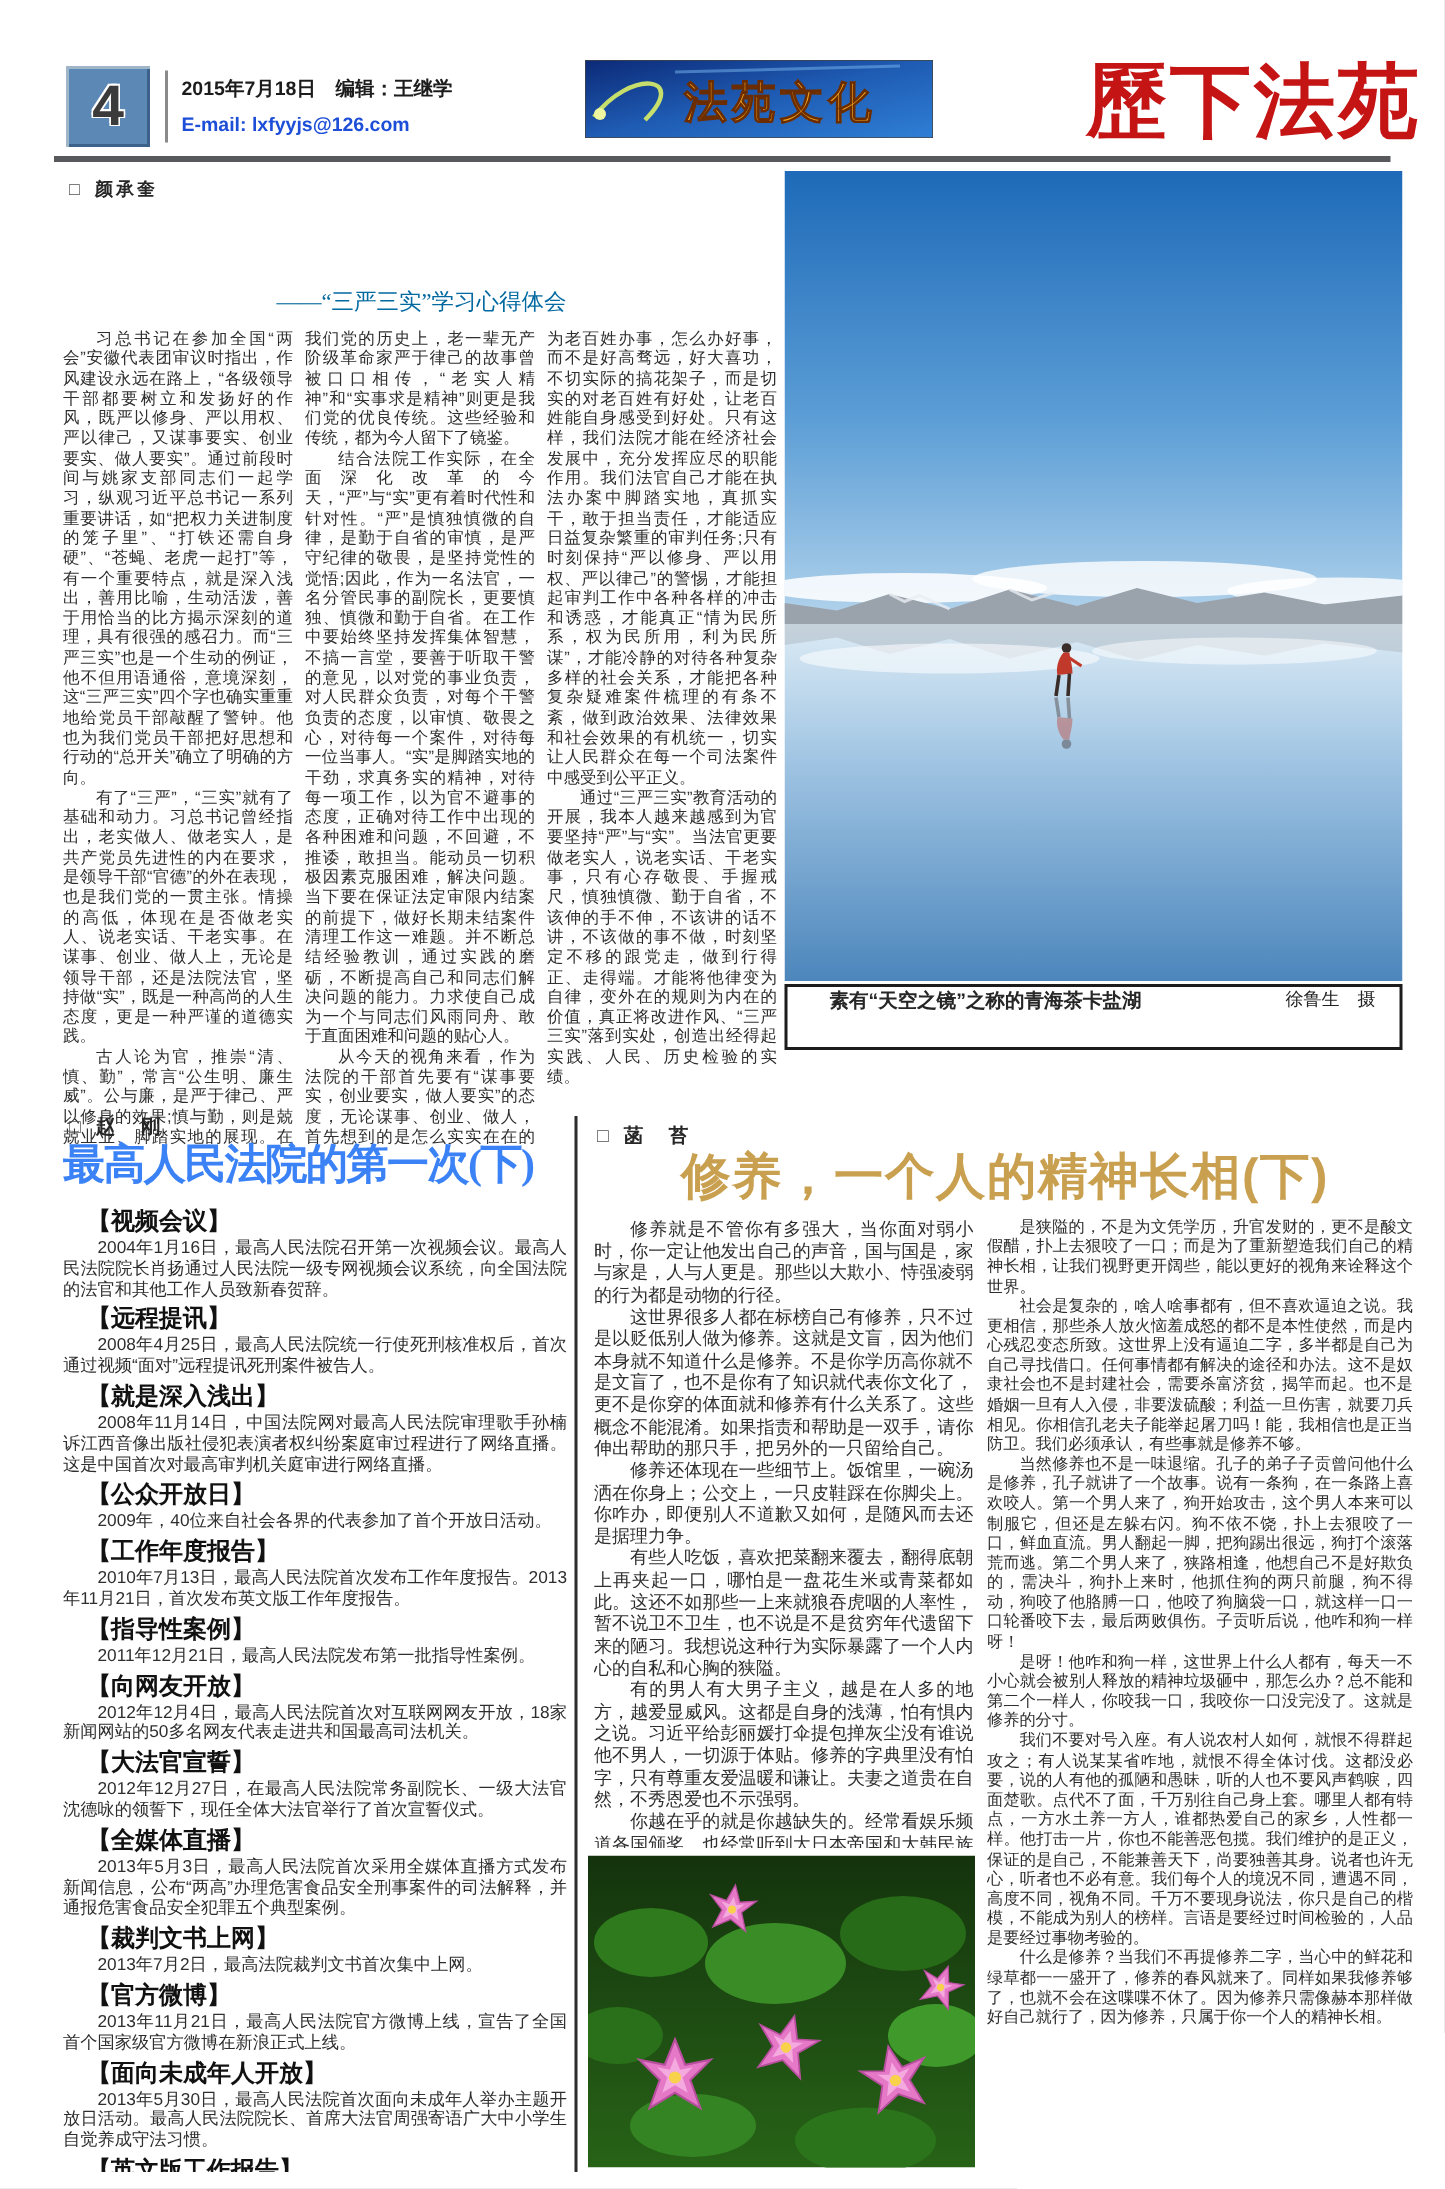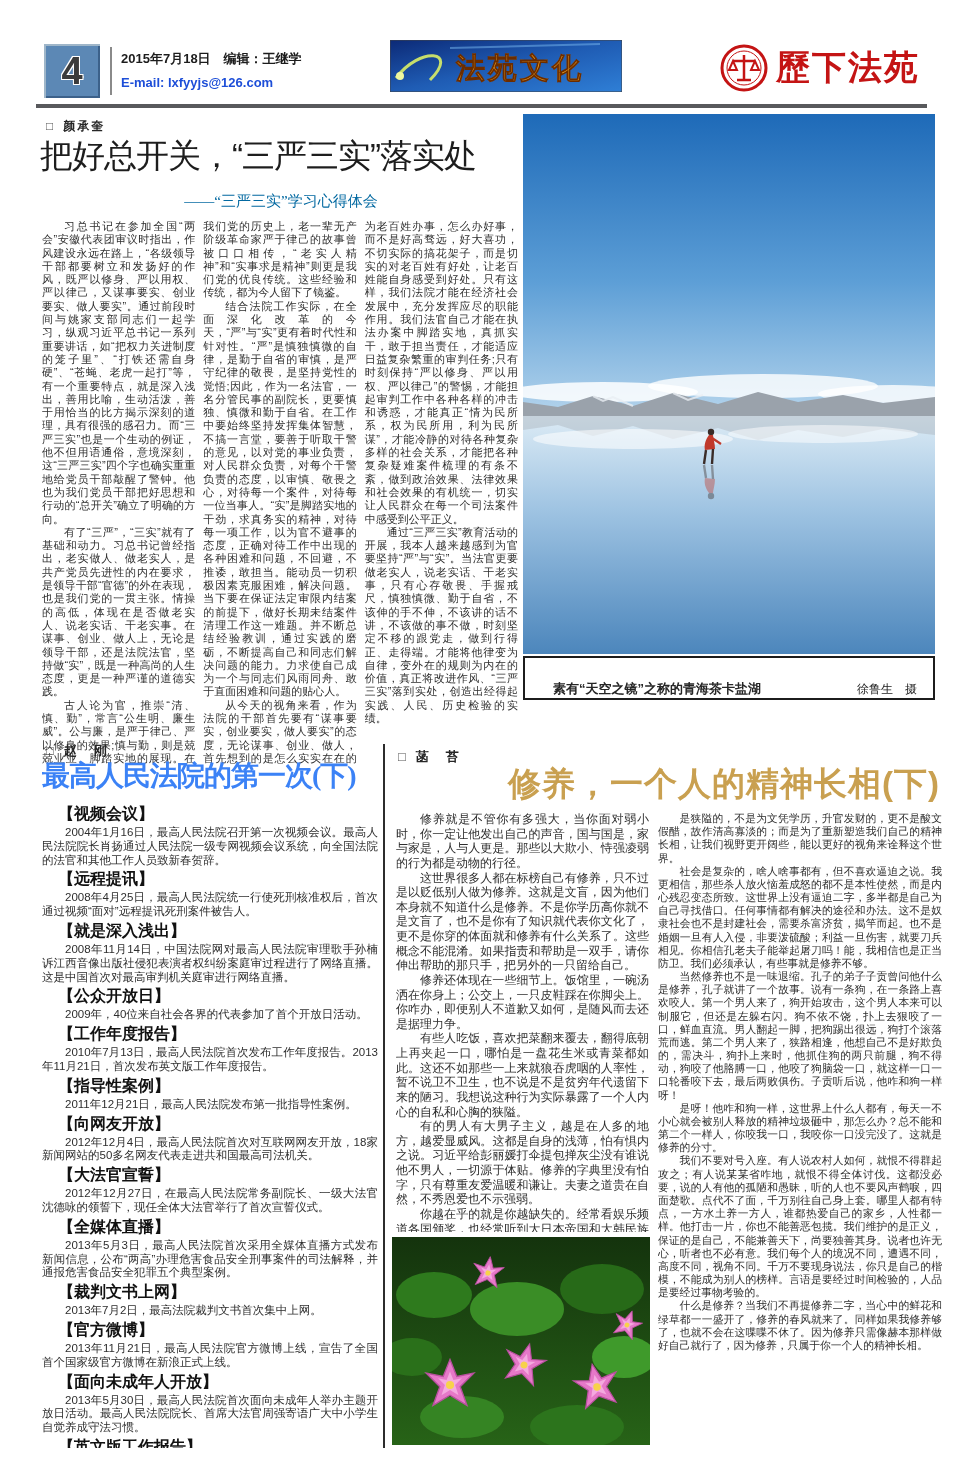--- a/index.html
+++ b/index.html
@@ -10,56 +10,56 @@
   
   .page-num{left:44px;top:44px;width:56px;height:54px;background:#5c88b5;
             box-shadow:2px 2px 0 #9fb6c9 inset,-2px -2px 0 #3c618a inset;
             text-align:center;line-height:54px;font-size:38px;font-weight:bold;color:#3b3b3b;
             text-shadow:1px 1px 0 #fff,-1px -1px 0 #fff,1px -1px 0 #fff,-1px 1px 0 #fff;}
   .hdr-sep{left:110px;top:47px;width:2px;height:48px;background:#8a8a8a;}
   .date-line{left:121px;top:50px;font-size:13px;font-weight:bold;color:#1c1c1c;}
   .email-line{left:121px;top:75px;font-size:13px;font-weight:bold;color:#1d4ed8;}
   .banner{left:390px;top:40px;width:232px;height:40px;}
   .masthead{left:718px;top:40px;width:220px;height:56px;display:flex;align-items:center;}
-  .masthead-text{font-family:"Liberation Serif","DejaVu Serif",serif;font-size:34px;font-weight:bold;
+  .masthead-text{font-family:"Liberation Serif","DejaVu Serif",serif;font-size:54px;font-weight:bold;
                  color:#c41414;letter-spacing:2px;margin-left:6px;white-space:nowrap;}
   .rule{left:36px;top:104px;width:891px;height:4px;background:#58595c;}
 
   
   .m-author{left:46px;top:118px;font-size:12px;font-weight:bold;letter-spacing:2px;}
   .author-mark{color:#555;margin-right:8px;font-weight:normal;}
   .m-title{left:40px;top:134px;width:486px;font-size:33px;letter-spacing:-1px;white-space:nowrap;
            color:#1d1d1d;font-weight:500;}
   .m-sub{left:42px;top:192px;width:478px;text-align:center;font-size:15px;
          font-family:"Liberation Serif","DejaVu Serif",serif;color:#0369a1;}
   .m-cols{left:42px;top:220px;width:476px;height:552px;overflow:hidden;
           column-count:3;column-gap:8px;column-fill:auto;
           font-size:11px;line-height:1.21;text-align:justify;color:#2e2e2e;}
   .m-cols p{margin:0;text-indent:2em;}
 
   .photo1{left:523px;top:114px;width:412px;height:540px;}
   .caption-box{left:523px;top:656px;width:412px;height:44px;border:2px solid #1c1c1c;
-               box-sizing:border-box;display:flex;align-items:flex-end;}
+               box-sizing:border-box;display:flex;align-items:flex-start;}
   .caption-text{font-size:13px;font-weight:bold;margin-left:28px;}
   .caption-credit{font-size:12px;margin-left:auto;margin-right:16px;color:#222;}
 
   
   .v-divider{left:383px;top:744px;width:2px;height:704px;background:#2c2c2c;}
 
   
   .l-author{left:46px;top:742px;font-size:13px;font-weight:bold;letter-spacing:2px;}
   .l-title{left:42px;top:757px;width:336px;font-size:28px;font-weight:bold;color:#3b82f6;
            font-family:"Liberation Serif","DejaVu Serif",serif;white-space:nowrap;letter-spacing:-1px;}
   .l-sections{left:42px;top:802px;width:336px;height:646px;overflow:hidden;color:#2e2e2e;}
   .sec-title{font-size:16px;font-weight:bold;margin:2px 0 1px 0;text-indent:1em;color:#111;}
   .sec-text{font-size:11.5px;line-height:1.2;margin:0;text-indent:2em;text-align:justify;}
 
   
   .r-author{left:398px;top:748px;font-size:13px;font-weight:bold;letter-spacing:2px;}
-  .r-title{left:400px;top:762px;width:540px;text-align:right;font-size:33px;font-weight:bold;
+  .r-title{left:400px;top:762px;width:540px;text-align:center;font-size:33px;font-weight:bold;
            color:#c9a050;letter-spacing:1px;white-space:nowrap;}
   .r-col-left{left:396px;top:812px;width:253px;height:420px;overflow:hidden;
               font-size:12px;line-height:1.22;text-align:justify;color:#2e2e2e;}
   .r-col-right{left:658px;top:812px;width:284px;height:636px;overflow:hidden;
                font-size:10.8px;line-height:1.22;text-align:justify;color:#2e2e2e;}
   .r-col-left p,.r-col-right p{margin:0;text-indent:2em;}
   .photo2{left:392px;top:1237px;width:258px;height:208px;}
 </style>
 </head>
 <body>
@@ -99,21 +99,20 @@
       <path d="M19,38 L33,38" stroke="#c41414" stroke-width="2.5"></path>
     </svg>
     <span class="masthead-text">歷下法苑</span>
   </div>
 
   <div class="abs rule"></div>
 
   <div class="abs m-author">
     <span class="author-mark">□</span><span>颜承奎</span>
   </div>
-  <div class="abs m-title">把好总开关，“三严三实”落实处</div>
   <div class="abs m-sub">——“三严三实”学习心得体会</div>
   <div class="abs m-cols">
       <p>习总书记在参加全国“两会”安徽代表团审议时指出，作风建设永远在路上，“各级领导干部都要树立和发扬好的作风，既严以修身、严以用权、严以律己，又谋事要实、创业要实、做人要实”。通过前段时间与姚家支部同志们一起学习，纵观习近平总书记一系列重要讲话，如“把权力关进制度的笼子里”、“打铁还需自身硬”、“苍蝇、老虎一起打”等，有一个重要特点，就是深入浅出，善用比喻，生动活泼，善于用恰当的比方揭示深刻的道理，具有很强的感召力。而“三严三实”也是一个生动的例证，他不但用语通俗，意境深刻，这“三严三实”四个字也确实重重地给党员干部敲醒了警钟。他也为我们党员干部把好思想和行动的“总开关”确立了明确的方向。</p>
       <p>有了“三严”，“三实”就有了基础和动力。习总书记曾经指出，老实做人、做老实人，是共产党员先进性的内在要求，是领导干部“官德”的外在表现，也是我们党的一贯主张。情操的高低，体现在是否做老实人、说老实话、干老实事。在谋事、创业、做人上，无论是领导干部，还是法院法官，坚持做“实”，既是一种高尚的人生态度，更是一种严谨的道德实践。</p>
       <p>古人论为官，推崇“清、慎、勤”，常言“公生明、廉生威”。公与廉，是严于律己、严以修身的效果;慎与勤，则是兢兢业业、脚踏实地的展现。在我们党的历史上，老一辈无产阶级革命家严于律己的故事曾被口口相传，“老实人精神”和“实事求是精神”则更是我们党的优良传统。这些经验和传统，都为今人留下了镜鉴。</p>
       <p>结合法院工作实际，在全面深化改革的今天，“严”与“实”更有着时代性和针对性。“严”是慎独慎微的自律，是勤于自省的审慎，是严守纪律的敬畏，是坚持党性的觉悟;因此，作为一名法官，一名分管民事的副院长，更要慎独、慎微和勤于自省。在工作中要始终坚持发挥集体智慧，不搞一言堂，要善于听取干警的意见，以对党的事业负责，对人民群众负责，对每个干警负责的态度，以审慎、敬畏之心，对待每一个案件，对待每一位当事人。“实”是脚踏实地的干劲，求真务实的精神，对待每一项工作，以为官不避事的态度，正确对待工作中出现的各种困难和问题，不回避，不推诿，敢担当。能动员一切积极因素克服困难，解决问题。当下要在保证法定审限内结案的前提下，做好长期未结案件清理工作这一难题。并不断总结经验教训，通过实践的磨砺，不断提高自己和同志们解决问题的能力。力求使自己成为一个与同志们风雨同舟、敢于直面困难和问题的贴心人。</p>
       <p>从今天的视角来看，作为法院的干部首先要有“谋事要实，创业要实，做人要实”的态度，无论谋事、创业、做人，首先想到的是怎么实实在在的为老百姓办事，怎么办好事，而不是好高骛远，好大喜功，不切实际的搞花架子，而是切实的对老百姓有好处，让老百姓能自身感受到好处。只有这样，我们法院才能在经济社会发展中，充分发挥应尽的职能作用。我们法官自己才能在执法办案中脚踏实地，真抓实干，敢于担当责任，才能适应日益复杂繁重的审判任务;只有时刻保持“严以修身、严以用权、严以律己”的警惕，才能担起审判工作中各种各样的冲击和诱惑，才能真正“情为民所系，权为民所用，利为民所谋”，才能冷静的对待各种复杂多样的社会关系，才能把各种复杂疑难案件梳理的有条不紊，做到政治效果、法律效果和社会效果的有机统一，切实让人民群众在每一个司法案件中感受到公平正义。</p>
       <p>通过“三严三实”教育活动的开展，我本人越来越感到为官要坚持“严”与“实”。当法官更要做老实人，说老实话、干老实事，只有心存敬畏、手握戒尺，慎独慎微、勤于自省，不该伸的手不伸，不该讲的话不讲，不该做的事不做，时刻坚定不移的跟党走，做到行得正、走得端。才能将他律变为自律，变外在的规则为内在的价值，真正将改进作风、“三严三实”落到实处，创造出经得起实践、人民、历史检验的实绩。</p>
     </div>
 
@@ -226,21 +225,21 @@
   <div class="abs r-title">修养，一个人的精神长相(下)</div>
   <div class="abs r-col-left">
       <p>修养就是不管你有多强大，当你面对弱小时，你一定让他发出自己的声音，国与国是，家与家是，人与人更是。那些以大欺小、恃强凌弱的行为都是动物的行径。</p>
       <p>这世界很多人都在标榜自己有修养，只不过是以贬低别人做为修养。这就是文盲，因为他们本身就不知道什么是修养。不是你学历高你就不是文盲了，也不是你有了知识就代表你文化了，更不是你穿的体面就和修养有什么关系了。这些概念不能混淆。如果指责和帮助是一双手，请你伸出帮助的那只手，把另外的一只留给自己。</p>
       <p>修养还体现在一些细节上。饭馆里，一碗汤洒在你身上；公交上，一只皮鞋踩在你脚尖上。你咋办，即便别人不道歉又如何，是随风而去还是据理力争。</p>
       <p>有些人吃饭，喜欢把菜翻来覆去，翻得底朝上再夹起一口，哪怕是一盘花生米或青菜都如此。这还不如那些一上来就狼吞虎咽的人率性，暂不说卫不卫生，也不说是不是贫穷年代遗留下来的陋习。我想说这种行为实际暴露了一个人内心的自私和心胸的狭隘。</p>
       <p>有的男人有大男子主义，越是在人多的地方，越爱显威风。这都是自身的浅薄，怕有惧内之说。习近平给彭丽媛打伞提包掸灰尘没有谁说他不男人，一切源于体贴。修养的字典里没有怕字，只有尊重友爱温暖和谦让。夫妻之道贵在自然，不秀恩爱也不示强弱。</p>
       <p>你越在乎的就是你越缺失的。经常看娱乐频道各国颁奖，也经常听到大日本帝国和大韩民族的叫法。这也没什么，那是人家的自由，只是希望我们中国别这样，大不大，强不强谁都知道。过好自己的日子，让老百姓安居乐业，吃饱穿暖，没后顾之忧才是真的，干嘛没事儿显摆这些。</p>
     </div>
   <div class="abs r-col-right">
-      <p>是狭隘的，不是为文凭学历，升官发财的，更不是酸文假醋，故作清高寡淡的；而是为了重新塑造我们自己的精神长相，让我们视野更开阔些，能以更好的视角来诠释这个世界。</p>
+      <p>是狭隘的，不是为文凭学历，升官发财的，更不是酸文假醋，扑上去狠咬了一口；而是为了重新塑造我们自己的精神长相，让我们视野更开阔些，能以更好的视角来诠释这个世界。</p>
       <p>社会是复杂的，啥人啥事都有，但不喜欢逼迫之说。我更相信，那些杀人放火恼羞成怒的都不是本性使然，而是内心残忍变态所致。这世界上没有逼迫二字，多半都是自己为自己寻找借口。任何事情都有解决的途径和办法。这不是奴隶社会也不是封建社会，需要杀富济贫，揭竿而起。也不是婚姻一旦有人入侵，非要泼硫酸；利益一旦伤害，就要刀兵相见。你相信孔老夫子能举起屠刀吗！能，我相信也是正当防卫。我们必须承认，有些事就是修养不够。</p>
       <p>当然修养也不是一味退缩。孔子的弟子子贡曾问他什么是修养，孔子就讲了一个故事。说有一条狗，在一条路上喜欢咬人。第一个男人来了，狗开始攻击，这个男人本来可以制服它，但还是左躲右闪。狗不依不饶，扑上去狠咬了一口，鲜血直流。男人翻起一脚，把狗踢出很远，狗打个滚落荒而逃。第二个男人来了，狭路相逢，他想自己不是好欺负的，需决斗，狗扑上来时，他抓住狗的两只前腿，狗不得动，狗咬了他胳膊一口，他咬了狗脑袋一口，就这样一口一口轮番咬下去，最后两败俱伤。子贡听后说，他咋和狗一样呀！</p>
       <p>是呀！他咋和狗一样，这世界上什么人都有，每天一不小心就会被别人释放的精神垃圾砸中，那怎么办？总不能和第二个一样人，你咬我一口，我咬你一口没完没了。这就是修养的分寸。</p>
       <p>我们不要对号入座。有人说农村人如何，就恨不得群起攻之；有人说某某省咋地，就恨不得全体讨伐。这都没必要，说的人有他的孤陋和愚昧，听的人也不要风声鹤唳，四面楚歌。点代不了面，千万别往自己身上套。哪里人都有特点，一方水土养一方人，谁都热爱自己的家乡，人性都一样。他打击一片，你也不能善恶包揽。我们维护的是正义，保证的是自己，不能兼善天下，尚要独善其身。说者也许无心，听者也不必有意。我们每个人的境况不同，遭遇不同，高度不同，视角不同。千万不要现身说法，你只是自己的楷模，不能成为别人的榜样。言语是要经过时间检验的，人品是要经过事物考验的。</p>
       <p>什么是修养？当我们不再提修养二字，当心中的鲜花和绿草都一一盛开了，修养的春风就来了。同样如果我修养够了，也就不会在这喋喋不休了。因为修养只需像赫本那样做好自己就行了，因为修养，只属于你一个人的精神长相。</p>
     </div>
 
   <div class="abs photo2">
     <svg width="258" height="208" viewBox="0 0 258 208" preserveAspectRatio="none">
       <defs>

